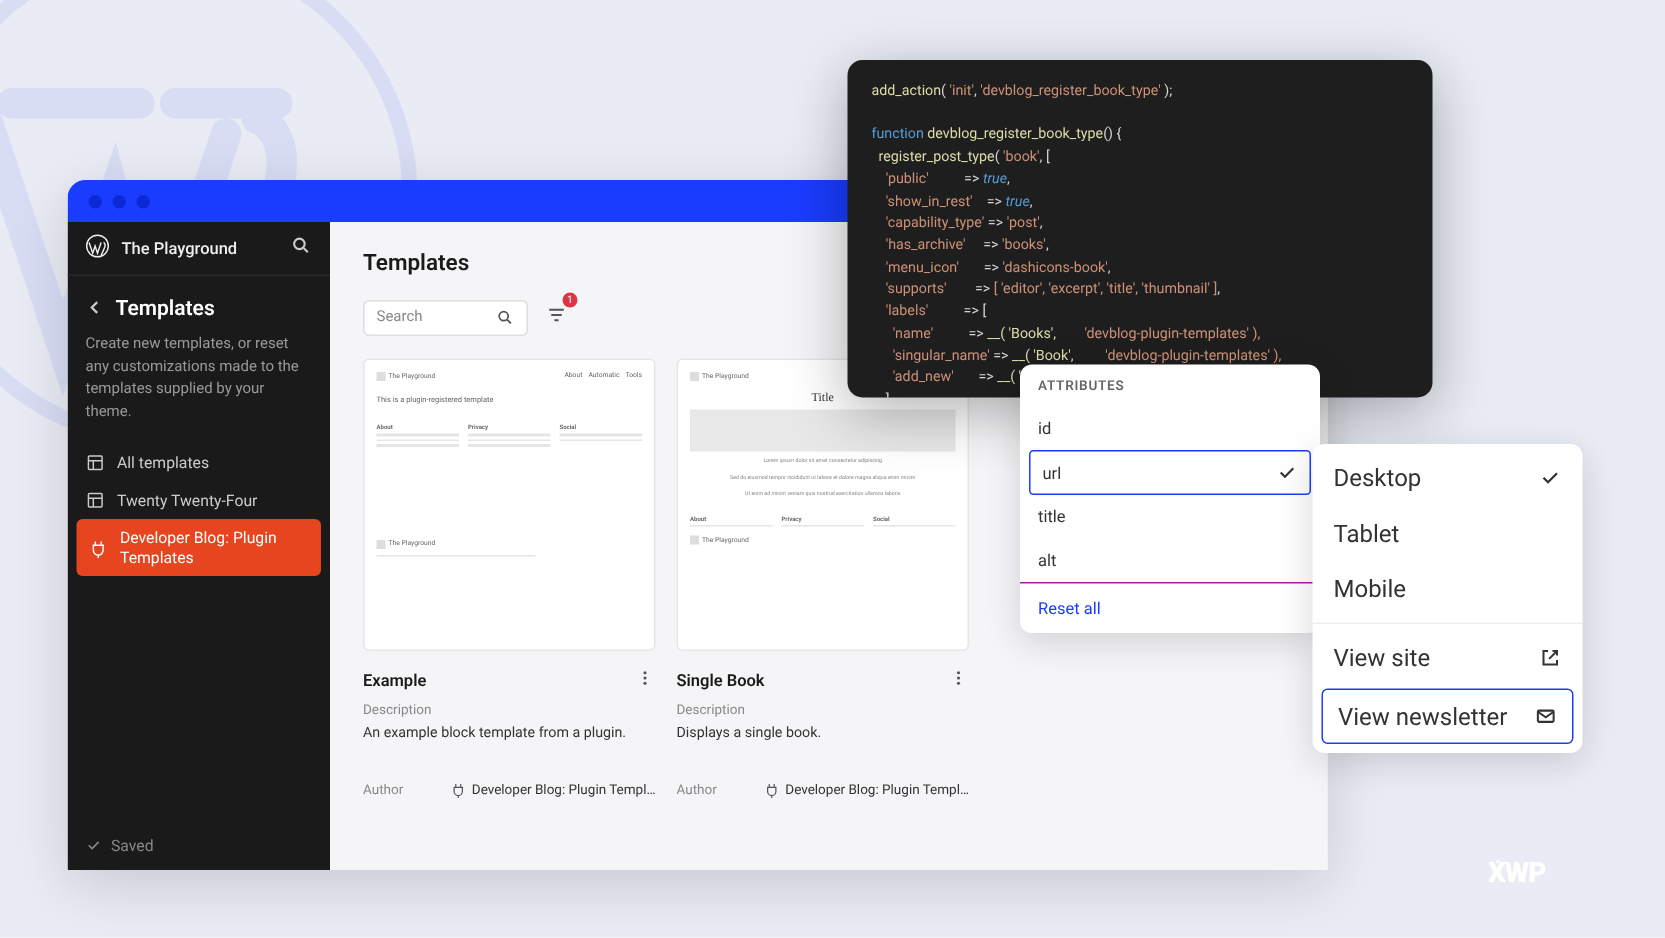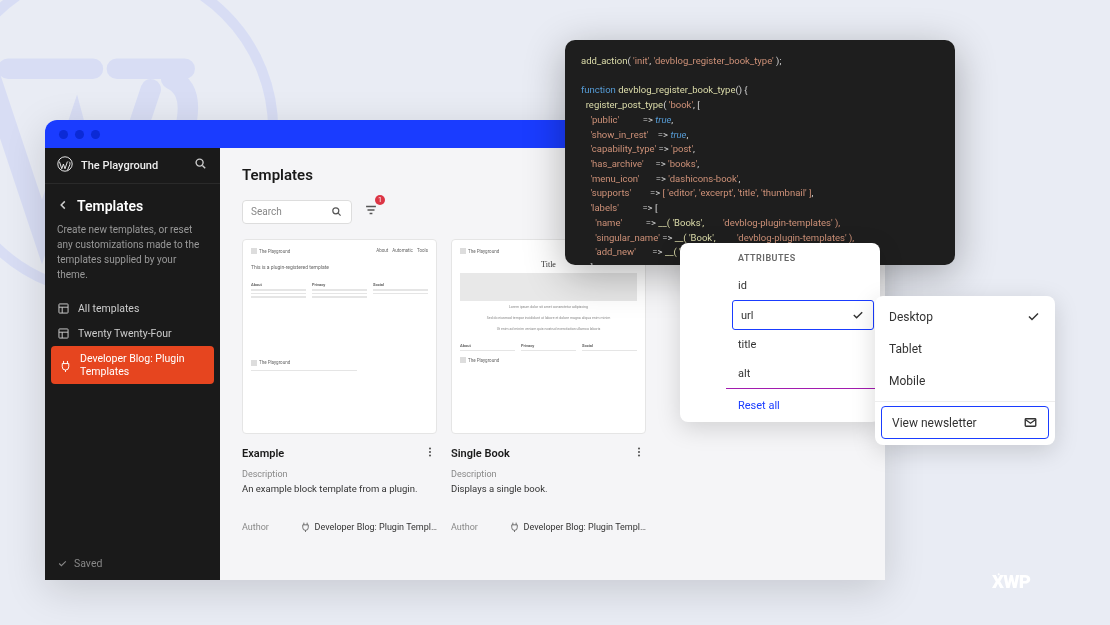--- a/index.html
+++ b/index.html
@@ -74,29 +74,29 @@
 
 .code-panel { position: absolute; top: 40px; left: 565px; width: 390px; height: 225px; background: #1e1e1e; border-radius: 10px; padding: 14px 16px; font-family: "SF Mono", Monaco, Consolas, monospace; font-size: 9.5px; line-height: 1.55; color: #d4d4d4; overflow: hidden; box-shadow: 0 10px 40px rgba(0,0,0,0.3); }
 .code-panel .kw { color: #569cd6; }
 .code-panel .fn { color: #dcdcaa; }
 .code-panel .str { color: #ce9178; }
 .code-panel .arrow { color: #d4d4d4; }
 .code-panel .bool { color: #569cd6; font-style: italic; }
 .code-panel pre { white-space: pre; }
 
 
-.attr-pop { position: absolute; top: 243px; left: 680px; width: 200px; background: #fff; border-radius: 8px; box-shadow: 0 6px 24px rgba(0,0,0,0.15); font-size: 11px; padding-left: 46px; }
+.attr-pop { position: absolute; top: 243px; left: 680px; width: 200px; background: #fff; border-radius: 8px; box-shadow: 0 6px 24px rgba(0,0,0,0.15); font-size: 11px; }
 .attr-header { padding: 10px 12px 8px; font-size: 9px; font-weight: 600; color: #666; letter-spacing: 0.5px; text-transform: uppercase; }
 .attr-item { padding: 8px 12px; display: flex; align-items: center; justify-content: space-between; cursor: pointer; color: #333; }
 .attr-item.selected { border: 1.5px solid #1a3cff; border-radius: 3px; margin: 0 6px; padding: 7px 8px; }
 .attr-item svg { width: 14px; height: 14px; }
 .attr-reset { padding: 10px 12px; border-top: 1px solid #a21caf; color: #1a3cff; font-size: 11px; cursor: pointer; }
 
 
-.device-pop { position: absolute; top: 296px; left: 875px; width: 180px; background: #fff; border-radius: 8px; box-shadow: 0 6px 24px rgba(0,0,0,0.15); font-size: 12px; padding: 4px 0; }
+.device-pop { position: absolute; top: 296px; left: 875px; width: 180px; background: #fff; border-radius: 8px; box-shadow: 0 6px 24px rgba(0,0,0,0.15); font-size: 16px; padding: 4px 0; }
 .device-item { padding: 9px 14px; display: flex; align-items: center; justify-content: space-between; cursor: pointer; color: #333; }
 .device-item svg { width: 15px; height: 15px; }
 .device-divider { height: 1px; background: #eee; margin: 4px 0; }
 .device-item.outlined { border: 1.5px solid #1a3cff; border-radius: 4px; margin: 2px 6px; padding: 8px 10px; }
 
 
 .xwp-logo { position: absolute; bottom: 25px; right: 38px; }
 .xwp-logo svg { width: 80px; height: 30px; }
 </style>
 </head>
@@ -369,20 +369,26 @@
         <polyline points="4,10 8,14 16,6"></polyline>
       </svg>
   </div>
   <div class="device-item">
       <span>Tablet</span>
     </div>
   <div class="device-item">
       <span>Mobile</span>
     </div>
   <div class="device-divider"></div>
+  <div class="device-item">
+    <span>View site</span>
+    <svg viewBox="0 0 20 20" fill="none" stroke="#333" stroke-width="1.8">
+        <path d="M8 4H4v12h12v-4M12 4h4v4M16 4l-7 7"></path>
+      </svg>
+  </div>
   <div class="device-item outlined">
     <span>View newsletter</span>
     <svg viewBox="0 0 20 20" fill="none" stroke="#333" stroke-width="1.8">
         <rect x="3" y="5" width="14" height="10" rx="1"></rect>
         <polyline points="3,6 10,11 17,6"></polyline>
       </svg>
   </div>
 </div>
 
 <div class="xwp-logo">

